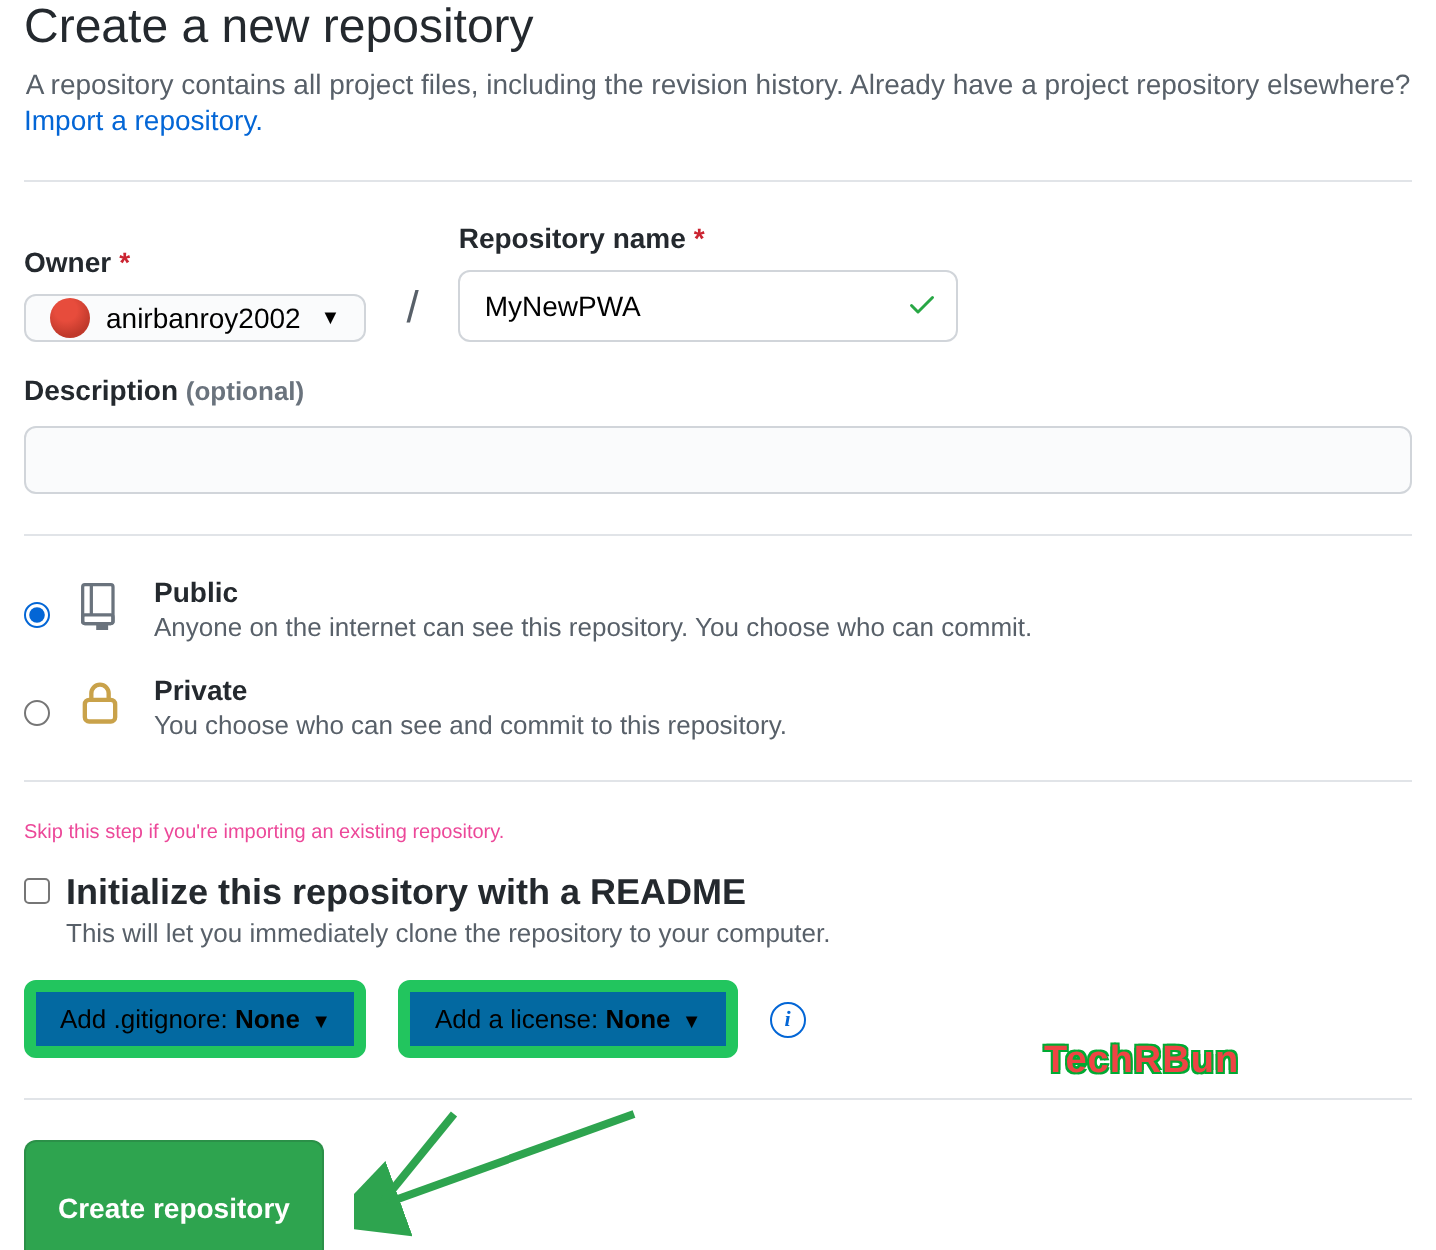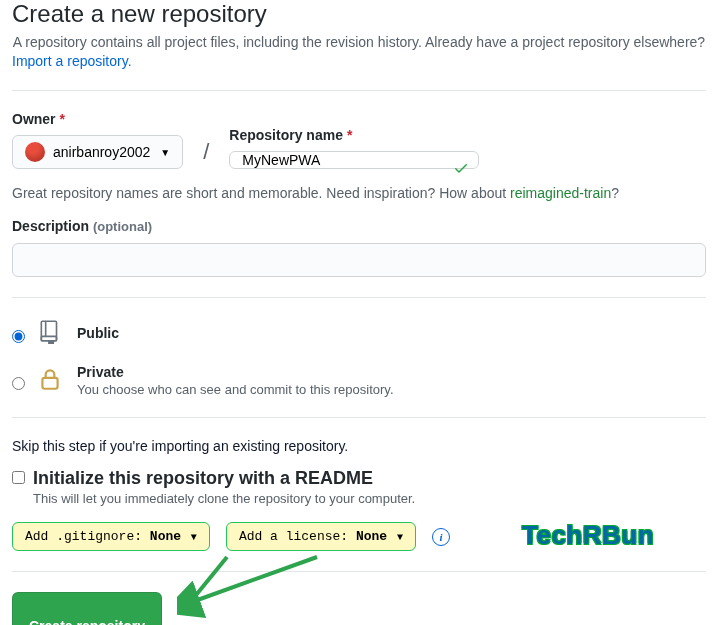--- a/index.html
+++ b/index.html
@@ -17,75 +17,75 @@
     hr { border: none; border-top: 1px solid #e1e4e8; margin: 20px 0; }
     .form-row { display: flex; align-items: flex-end; gap: 16px; }
     .form-group { display: flex; flex-direction: column; }
     label, .label { font-weight: 600; font-size: 14px; margin-bottom: 8px; }
     .required { color: #cb2431; margin-left: 4px; }
     .optional { color: #6a737d; font-weight: 700; font-size: 13px; }
     .owner-btn {
       display: flex; align-items: center; gap: 8px;
       background: #fafbfc; border: 1px solid #d1d5da; border-radius: 6px;
       padding: 6px 12px; font-size: 14px; cursor: pointer;
-      height: 34px;
+      height: 24px;
     }
     .avatar {
       width: 20px; height: 20px; border-radius: 50%;
       background: radial-gradient(circle at 40% 30%, #e74c3c 30%, #c0392b 70%);
       flex-shrink: 0;
     }
     .caret { font-size: 10px; margin-left: 2px; }
     .slash { font-size: 22px; color: #586069; padding: 0 4px 4px; }
     .text-input {
       border: 1px solid #d1d5da; border-radius: 6px;
-      padding: 6px 12px; font-size: 14px; height: 18px;
+      padding: 6px 12px; font-size: 14px; height: 36px;
       background: #fff;
     }
     .repo-name-wrap { position: relative; width: 250px; }
     .repo-name-wrap input { width: 100%; padding-right: 32px; }
     .check-icon { position: absolute; right: 10px; top: 9px; color: #28a745; }
     .hint { color: #586069; font-size: 14px; margin-top: 16px; }
     .desc-input {
       width: 100%; border: 1px solid #d1d5da; border-radius: 6px;
       padding: 6px 12px; height: 34px; font-size: 14px; background: #fafbfc;
       margin-top: 8px;
     }
     .visibility-row { display: flex; align-items: center; gap: 12px; margin-bottom: 16px; }
     .visibility-row input[type=radio] { margin-top: 6px; accent-color: #0366d6; }
     .vis-icon { width: 28px; flex-shrink: 0; }
     .vis-text .title { font-weight: 600; font-size: 14px; }
     .vis-text .desc { color: #586069; font-size: 13px; margin-top: 2px; }
-    .skip-hint { font-size: 14px; color: #0f172a; margin-bottom: 14px; }
+    .skip-hint { font-size: 10px; color: #ec4899; margin-bottom: 14px; }
     .check-row { display: flex; align-items: flex-start; gap: 8px; }
     .check-row input { margin-top: 3px; }
     .check-row .ctitle { font-weight: 600; font-size: 18px; }
     .check-row .cdesc { color: #586069; font-size: 13px; margin-top: 2px; }
     .dropdown-row { display: flex; gap: 16px; align-items: center; margin-top: 16px; }
     .dd-btn {
-      background: #fef9c3; border: 1px solid #22c55e; border-radius: 6px;
-      padding: 6px 12px; font-size: 13px; cursor: pointer; font-family: Liberation Mono, monospace;
+      background: #0369a1; border: 6px solid #22c55e; border-radius: 6px;
+      padding: 6px 12px; font-size: 13px; cursor: pointer;
     }
     .dd-btn b { font-weight: 600; }
     .info-icon {
       width: 18px; height: 18px; border: 1.5px solid #0366d6; border-radius: 50%;
       color: #0366d6; font-size: 11px; font-weight: bold;
       display: inline-flex; align-items: center; justify-content: center;
       font-family: Georgia, serif; font-style: italic;
     }
     .create-btn {
       background: #2ea44f; color: #fff; border: 1px solid rgba(27,31,35,.15);
       border-radius: 6px; padding: 25px 16px; font-size: 14px; font-weight: 600;
       cursor: pointer;
     }
     .arrow-annotation { position: absolute; left: 165px; top: 552px; pointer-events: none; }
     .watermark {
       position: absolute; left: 510px; top: 520px;
       font-family: Impact, "Arial Black", sans-serif;
-      font-size: 26px; font-weight: 900; color: #0369a1;
+      font-size: 19px; font-weight: 900; color: #ef4444;
       text-shadow: 1px 1px 0 #0a3, -1px -1px 0 #0a3, 1px -1px 0 #0a3, -1px 1px 0 #0a3;
       letter-spacing: 0.5px;
     }
     .container { position: relative; }
   </style>
 </head>
 <body>
 <div class="container">
 
 
@@ -112,43 +112,41 @@
       <input class="text-input" value="MyNewPWA" style="">
       <span class="check-icon">
         <svg width="16" height="16" viewBox="0 0 16 16">
               <path fill="#28a745" d="M13.78 4.22a.75.75 0 010 1.06l-7.25 7.25a.75.75 0 01-1.06 0L2.22 9.28a.75.75 0 011.06-1.06L6 10.94l6.72-6.72a.75.75 0 011.06 0z"></path>
             </svg>
       </span>
     </div>
   </div>
 </div>
 
-<p class="hint">
-  <span>Great repository names are short and memorable. Need inspiration? How about </span><a class="link-green">reimagined-train</a><span>?</span>
-</p>
 
 <div style="margin-top:16px;">
   <label><span>Description</span> <span class="optional">(optional)</span></label>
   <input class="desc-input" value="" style="">
 </div>
 
 <hr>
 
 <div class="visibility-row">
   <input type="radio" name="vis" checked="" style="">
   <div class="vis-icon">
     <svg width="26" height="26" viewBox="0 0 24 24" fill="none" stroke="#6a737d" stroke-width="1.5">
           <rect x="4" y="3" width="14" height="18" rx="1"></rect>
           <line x1="8" y1="3" x2="8" y2="17"></line>
           <rect x="4" y="17" width="14" height="4" rx="1"></rect>
           <path d="M11 21 v3 l2-1 2 1 v-3" fill="#6a737d"></path>
         </svg>
   </div>
   <div class="vis-text">
     <div class="title">Public</div>
+    <div class="desc">Anyone on the internet can see this repository. You choose who can commit.</div>
   </div>
 </div>
 
 <div class="visibility-row">
   <input type="radio" name="vis" style="">
   <div class="vis-icon">
     <svg width="26" height="26" viewBox="0 0 24 24" fill="none" stroke="#c9a24a" stroke-width="2">
           <rect x="5" y="11" width="14" height="10" rx="2"></rect>
           <path d="M8 11 V8 a4 4 0 0 1 8 0 v3"></path>
         </svg>

